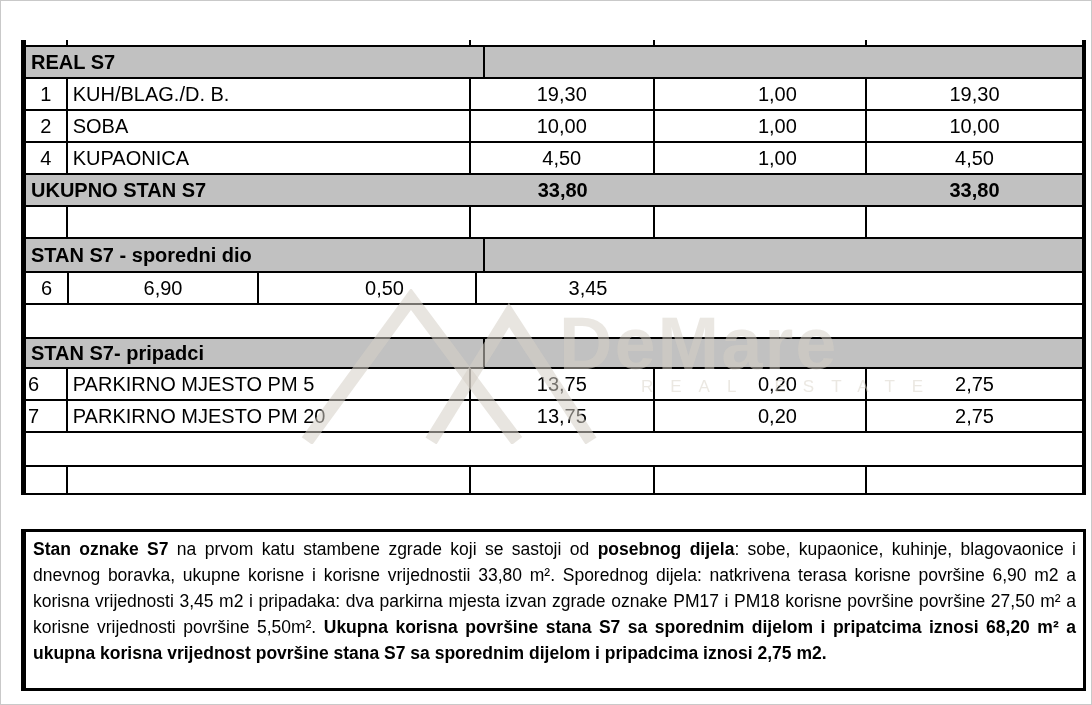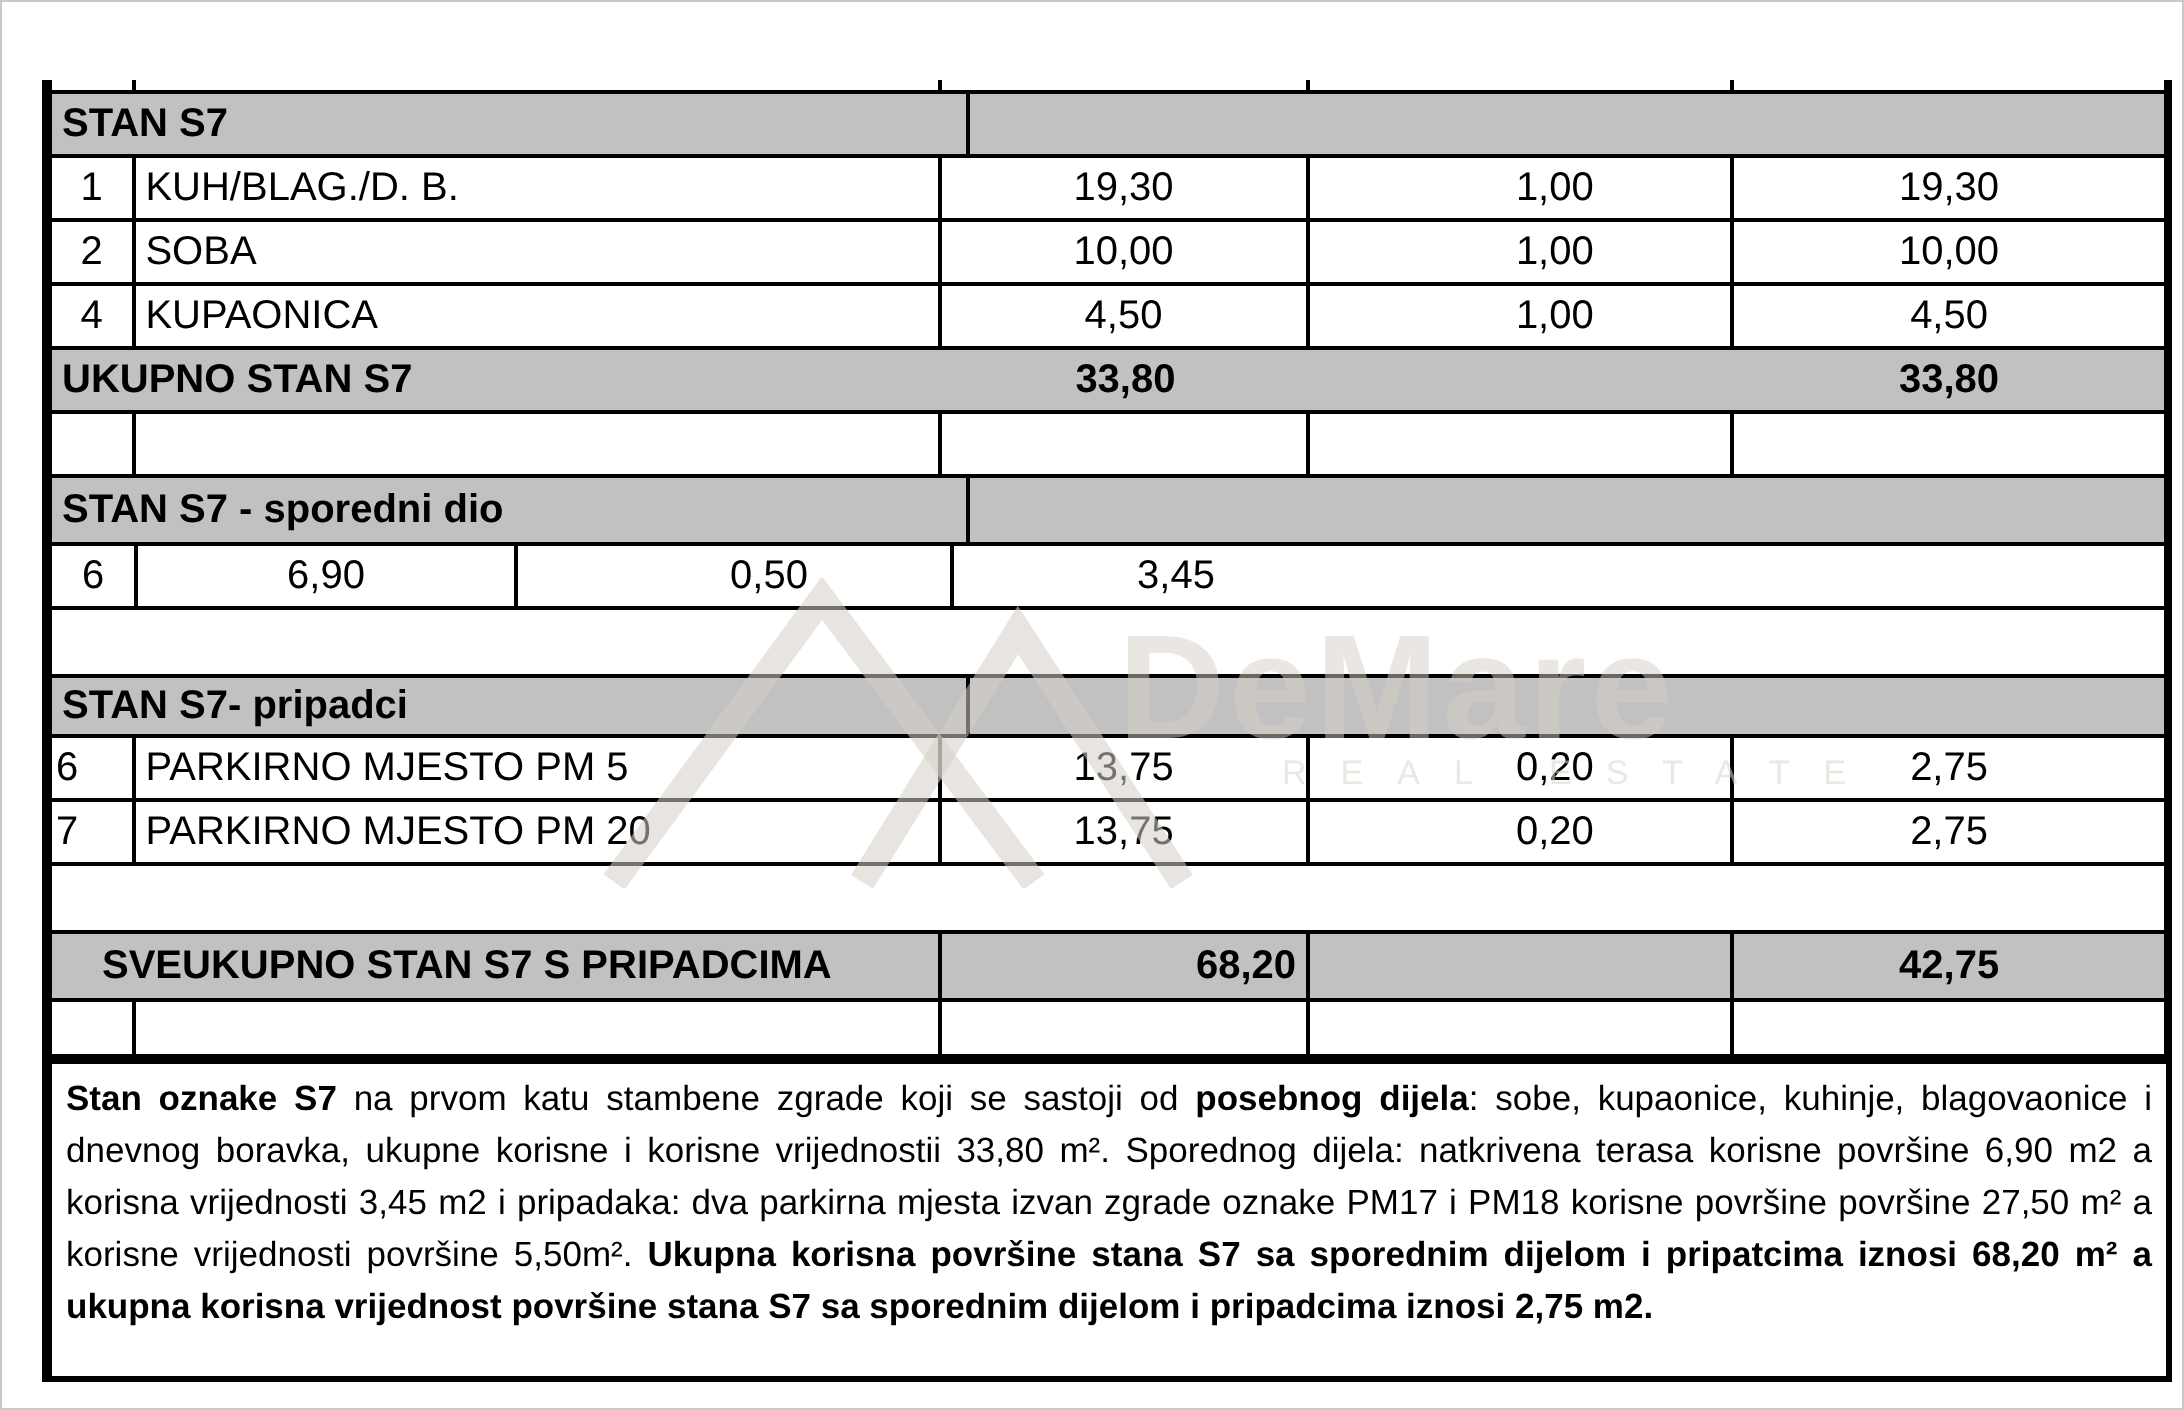--- a/index.html
+++ b/index.html
@@ -56,21 +56,21 @@
 
     <div class="row h7">
       <div class="cell c1 bdr"></div>
       <div class="cell c2 bdr"></div>
       <div class="cell c3 bdr"></div>
       <div class="cell c4 bdr"></div>
       <div class="cell c5"></div>
     </div>
 
     <div class="row h32 gray">
-      <div class="cell c12 bdr bold pl">STAN S7</div>
+      <div class="cell c12 bdr bold pl">REAL S7</div>
       <div class="cell c345"></div>
     </div>
 
     <div class="row h32">
       <div class="cell c1 bdr center">1</div>
       <div class="cell c2 bdr pl">KUH/BLAG./D. B.</div>
       <div class="cell c3 bdr center">19,30</div>
       <div class="cell c4 bdr center">1,00</div>
       <div class="cell c5 center">19,30</div>
     </div>
@@ -135,26 +135,20 @@
       <div class="cell c2 bdr pl">PARKIRNO MJESTO PM 20</div>
       <div class="cell c3 bdr center">13,75</div>
       <div class="cell c4 bdr center">0,20</div>
       <div class="cell c5 center">2,75</div>
     </div>
 
     <div class="row h34">
       <div class="cell cfull"></div>
     </div>
 
-    <div class="row h34 gray">
-      <div class="cell c12 bdr grand-label">SVEUKUPNO STAN S7 S PRIPADCIMA</div>
-      <div class="cell c3 bdr right bold">68,20</div>
-      <div class="cell c4 bdr"></div>
-      <div class="cell c5 center bold">42,75</div>
-    </div>
 
     <div class="row h28">
       <div class="cell c1 bdr"></div>
       <div class="cell c2 bdr"></div>
       <div class="cell c3 bdr"></div>
       <div class="cell c4 bdr"></div>
       <div class="cell c5"></div>
     </div>
   </div>
 

